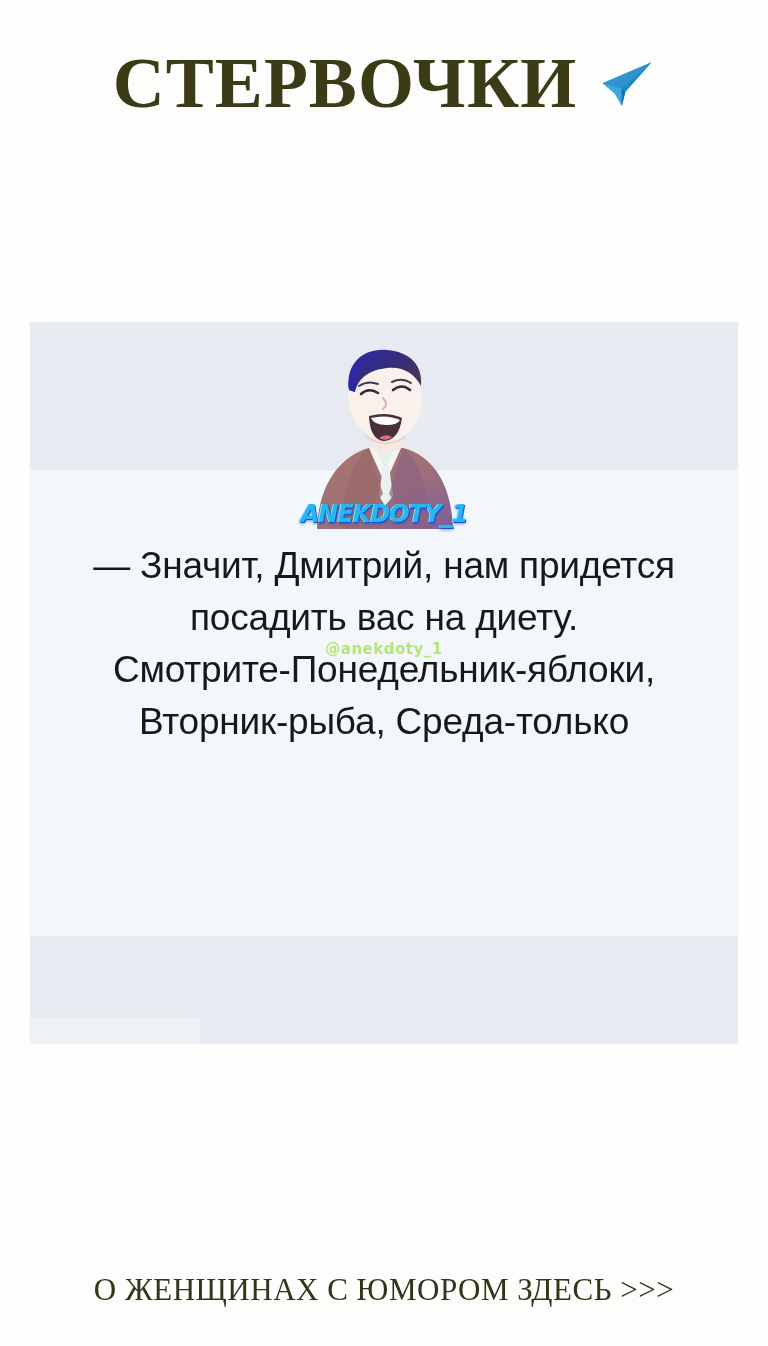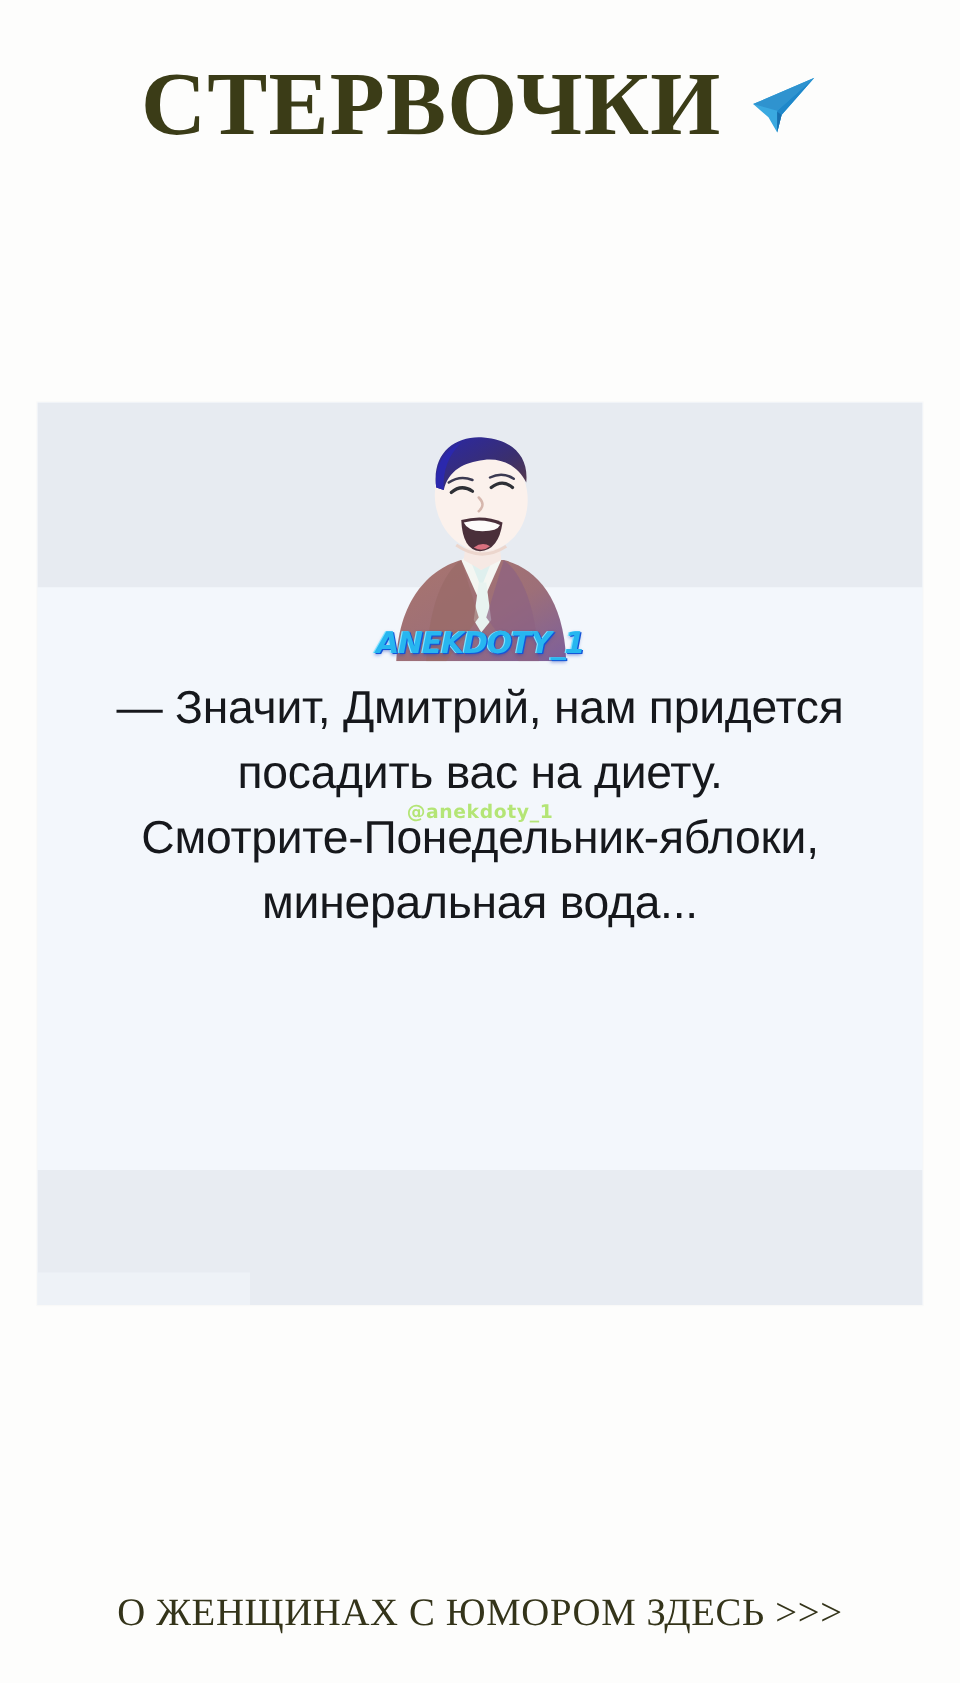--- a/index.html
+++ b/index.html
@@ -250,21 +250,21 @@
     </div>
 
     <div class="wm-logo">
       <span>ANEKDOTY_1</span>
     </div>
 
     <div class="meme-text">
       <span class="ln">— Значит, Дмитрий, нам придется</span>
       <span class="ln">посадить вас на диету.</span>
       <span class="ln">Смотрите-Понедельник-яблоки,</span>
-      <span class="ln">минеральная вода...</span>
+      <span class="ln">Вторник-рыба, Среда-только</span>
     </div>
 
     <div class="wm-green">@anekdoty_1</div>
 
   </div>
 </div>
 
 <div class="footer">
   <a class="footer-link" href="#">О ЖЕНЩИНАХ С ЮМОРОМ ЗДЕСЬ &gt;&gt;&gt;</a>
 </div>

